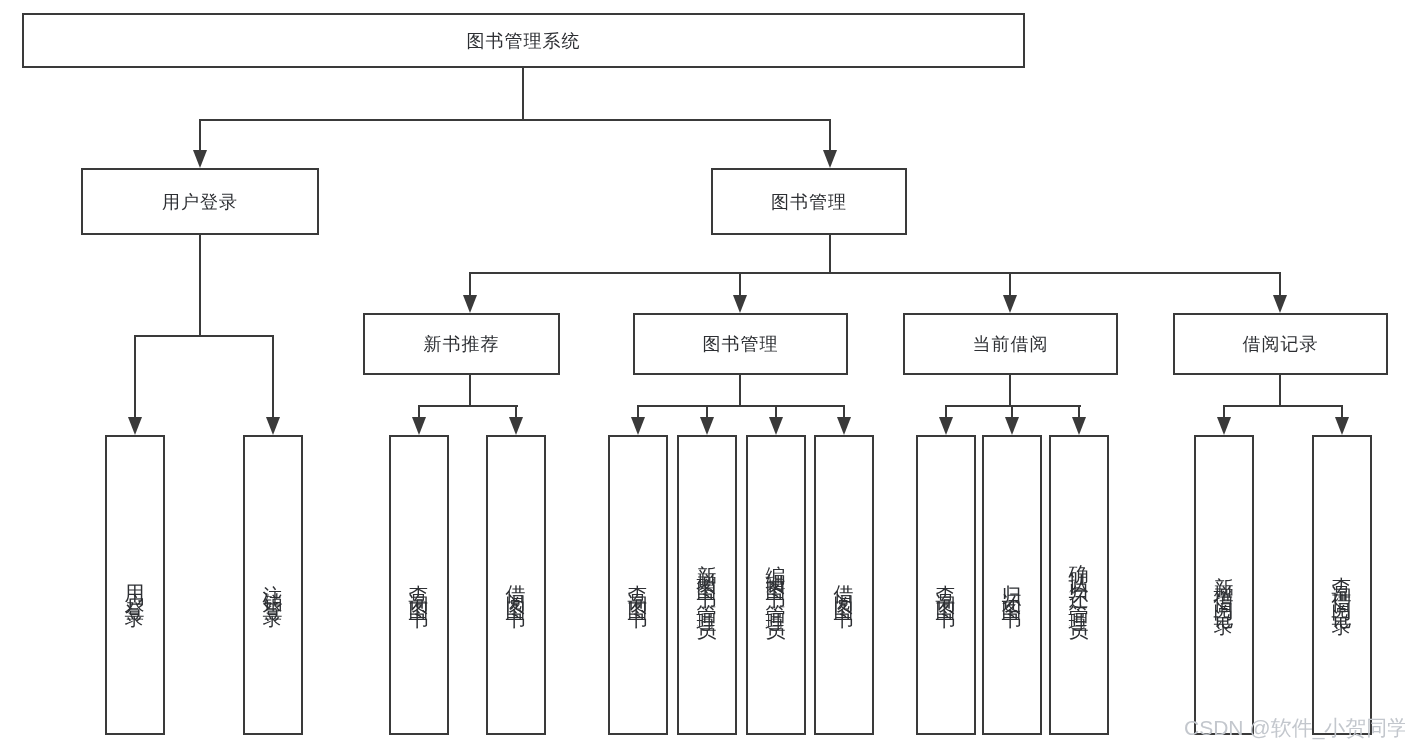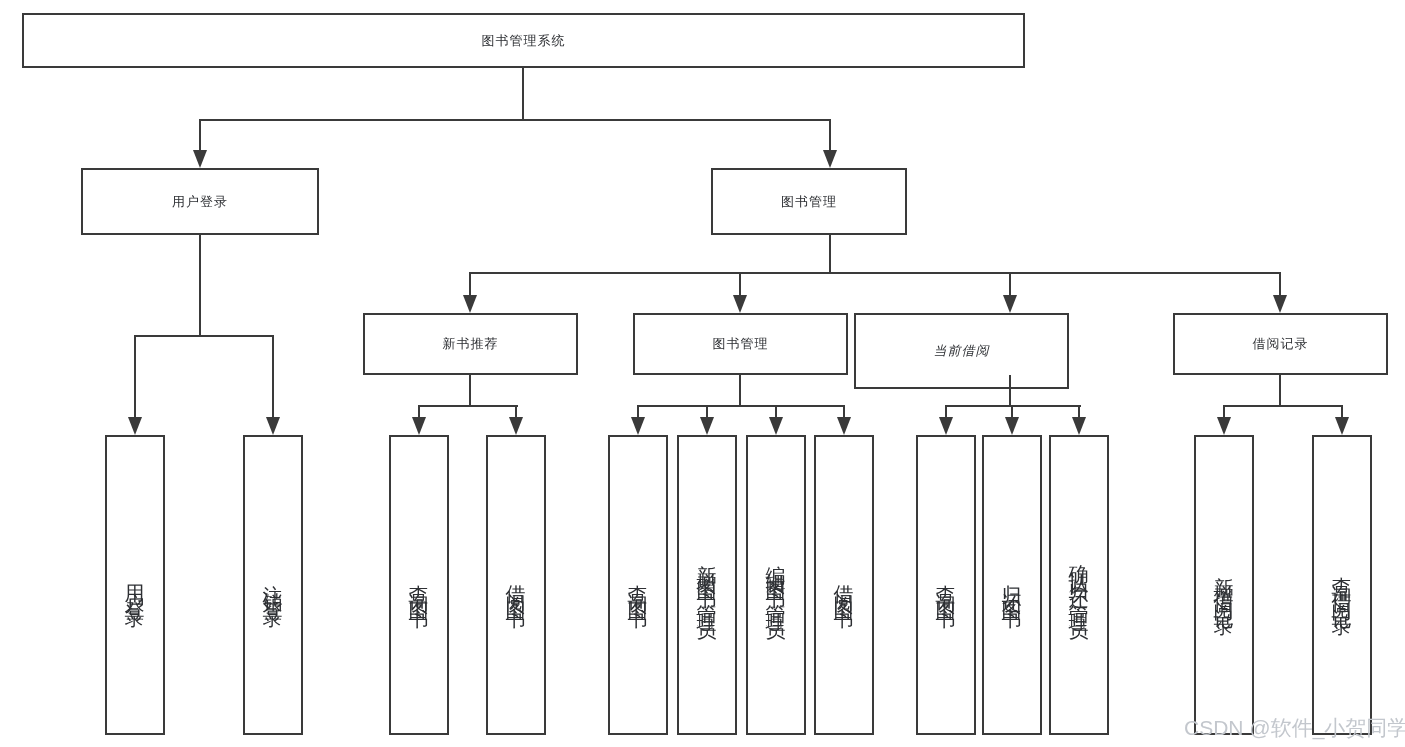--- a/index.html
+++ b/index.html
@@ -14,21 +14,21 @@
   .box {
     position: absolute;
     box-sizing: border-box;
     border: 2px solid #3a3a3a;
     background: #ffffff;
     display: flex;
     align-items: center;
     justify-content: center;
     color: #2d2f33;
   }
-  .h-label { font-size: 13px; letter-spacing: 1px; white-space: nowrap; }
+  .h-label { font-size: 18px; letter-spacing: 1px; white-space: nowrap; }
   .v-label {
     writing-mode: vertical-rl;
     text-orientation: mixed;
     font-size: 20px;
     letter-spacing: 8px;
     line-height: 1;
     white-space: nowrap;
   }
   .line { position: absolute; background: #3a3a3a; }
   .arrow {
@@ -82,27 +82,27 @@
   <div class="line" style="left:469px; top:272px; width:812px; height:2px;"></div>
   <div class="line" style="left:469px; top:272px; width:2px; height:23px;"></div>
   <div class="arrow" style="left:463px; top:295px;"></div>
   <div class="line" style="left:739px; top:272px; width:2px; height:23px;"></div>
   <div class="arrow" style="left:733px; top:295px;"></div>
   <div class="line" style="left:1009px; top:272px; width:2px; height:23px;"></div>
   <div class="arrow" style="left:1003px; top:295px;"></div>
   <div class="line" style="left:1279px; top:272px; width:2px; height:23px;"></div>
   <div class="arrow" style="left:1273px; top:295px;"></div>
 
-  <div class="box" style="left:363px; top:313px; width:215px; height:62px;">
+  <div class="box" style="left:363px; top:313px; width:197px; height:62px;">
     <span class="h-label">新书推荐</span>
   </div>
   <div class="box" style="left:633px; top:313px; width:215px; height:62px;">
     <span class="h-label">图书管理</span>
   </div>
-  <div class="box" style="left:854px; top:313px; width:215px; height:76px;font-style:italic;">
+  <div class="box" style="left:903px; top:313px; width:215px; height:62px;">
     <span class="h-label">当前借阅</span>
   </div>
   <div class="box" style="left:1173px; top:313px; width:215px; height:62px;">
     <span class="h-label">借阅记录</span>
   </div>
 
   <div class="line" style="left:469px; top:375px; width:2px; height:32px;"></div>
   <div class="line" style="left:418px; top:405px; width:100px; height:2px;"></div>
   <div class="line" style="left:418px; top:405px; width:2px; height:12px;"></div>
   <div class="arrow" style="left:412px; top:417px;"></div>

